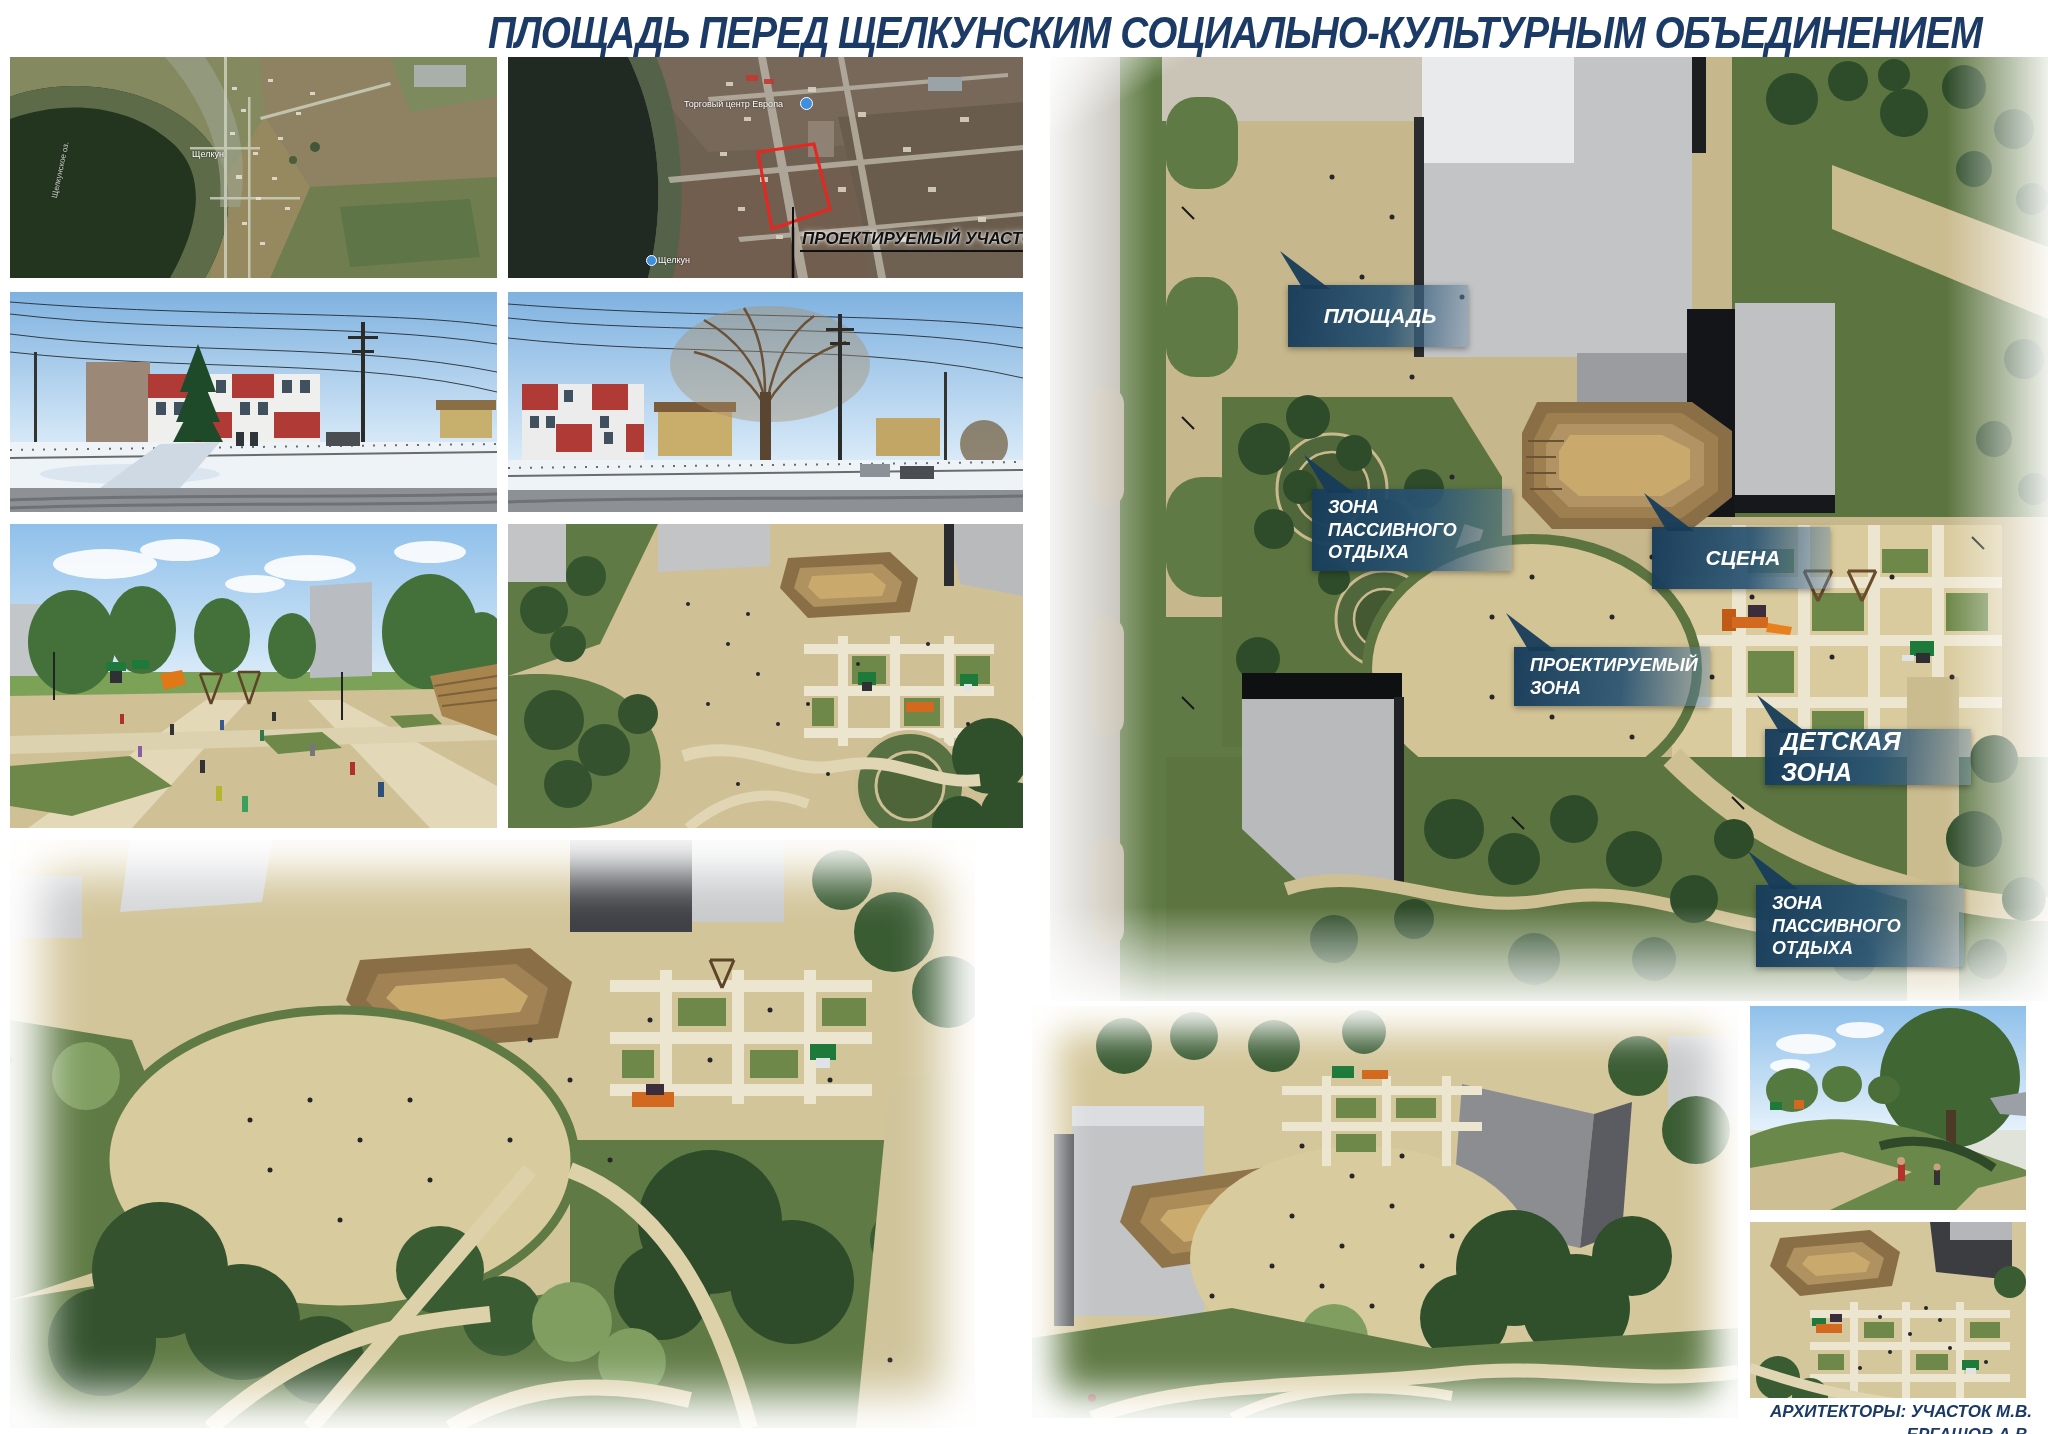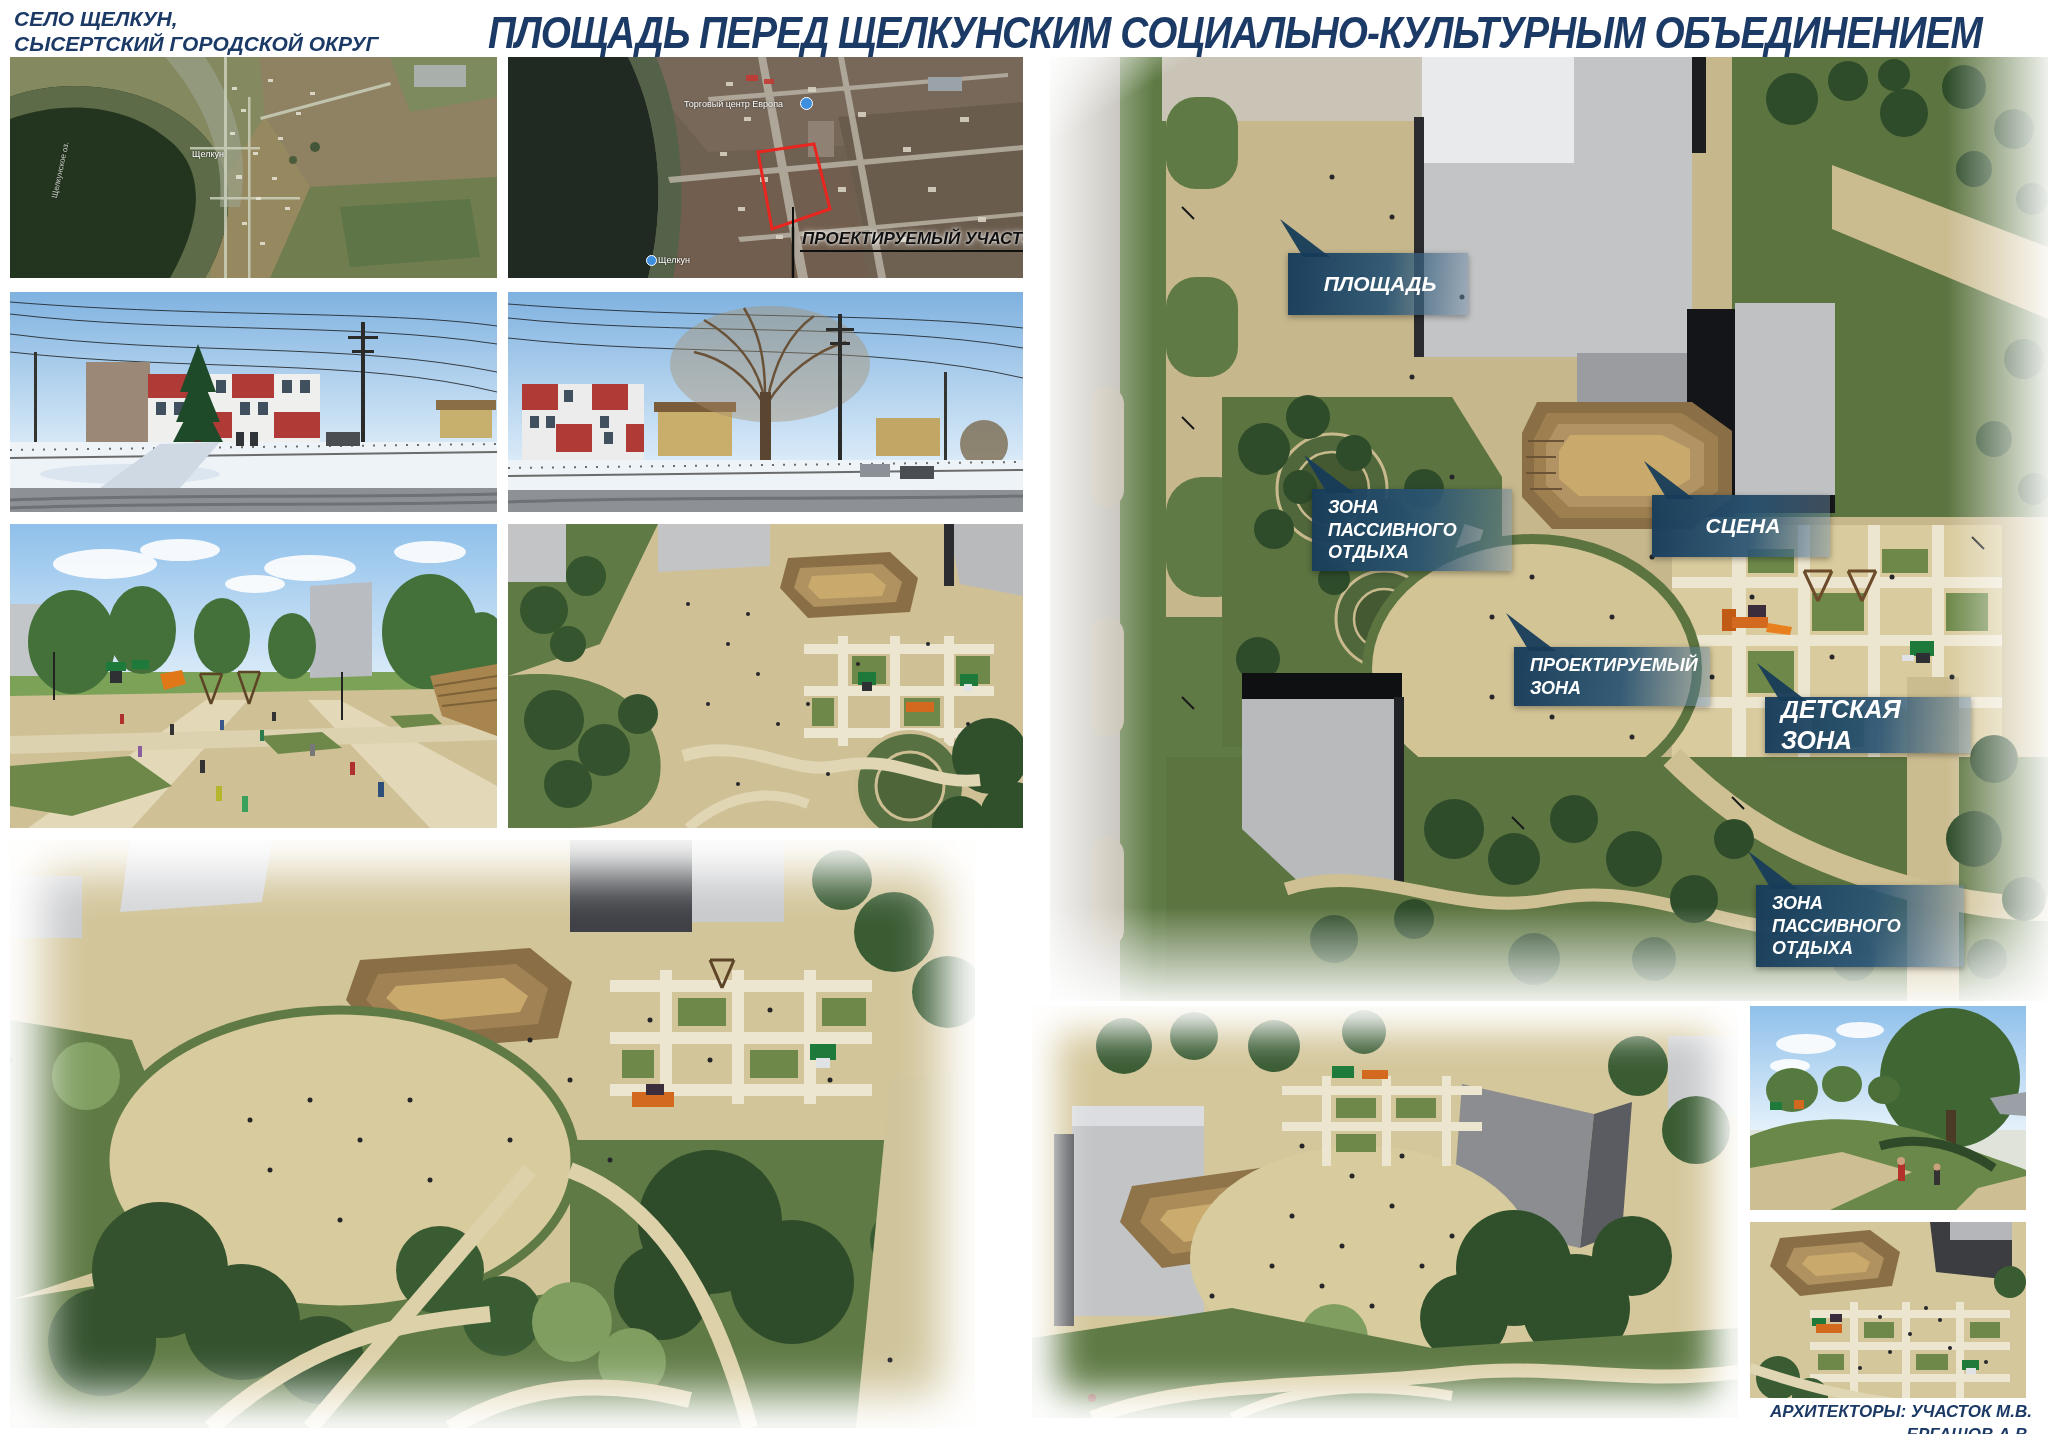--- a/index.html
+++ b/index.html
@@ -15,35 +15,31 @@
   .site-callout{position:absolute;color:#101010;font-weight:bold;font-style:italic;font-size:17px;
                 border-bottom:2px solid #101010;padding:0 2px 1px 2px;white-space:nowrap;
                 text-shadow:0 0 3px rgba(255,255,255,.9),0 0 6px rgba(255,255,255,.8);}
   .leader{position:absolute;background:#101010;}
   .plan-label{position:absolute;color:#fff;font-weight:bold;font-style:italic;
               background:linear-gradient(95deg,rgba(23,60,90,.97) 0%,rgba(42,84,115,.93) 55%,rgba(112,142,168,.45) 100%);
               padding:7px 12px 7px 16px;box-shadow:0 2px 6px rgba(0,0,0,.35);}
   .plan-label::before{content:'';position:absolute;left:-8px;top:-34px;width:50px;height:38px;
               background:rgba(23,60,90,.95);clip-path:polygon(0 0,100% 100%,46% 100%);}
   .plan-label .l1,.plan-label .l2{display:block;line-height:1.25;}
-  .plan-label.single{display:flex;align-items:center;justify-content:center;font-size:21px;}
+  .plan-label.single{display:flex;align-items:center;justify-content:center;font-size:21px;margin-top:32px;}
   .plan-label.twoline{font-size:18px;}
   #credits{position:absolute;right:16px;top:1400px;width:420px;text-align:right;
            font-size:17px;line-height:23px;font-weight:bold;font-style:italic;color:#1c3a66;}
   .fadeedge{position:absolute;pointer-events:none;}
 </style>
 </head>
 <body>
 
 <div id="board">
 
-  <div id="location">
-    <div>СЕЛО ЩЕЛКУН,</div>
-    <div>СЫСЕРТСКИЙ ГОРОДСКОЙ ОКРУГ</div>
-  </div>
   <div id="title">ПЛОЩАДЬ ПЕРЕД ЩЕЛКУНСКИМ СОЦИАЛЬНО-КУЛЬТУРНЫМ ОБЪЕДИНЕНИЕМ</div>
 
   <div class="panel" style="left:10px;top:57px;width:487px;height:221px;">
     <svg viewBox="0 0 487 221" preserveAspectRatio="none">
       <rect width="487" height="221" fill="#84895f"></rect>
       <polygon points="250,0 487,0 487,120 300,130 255,60" fill="#8e8263"></polygon>
       <polygon points="300,130 487,120 487,221 260,221" fill="#6f7d4f"></polygon>
       <polygon points="330,150 460,142 470,200 340,210" fill="#5d7547"></polygon>
       <polygon points="255,60 300,130 260,221 200,221 215,120" fill="#97895f"></polygon>
       <polygon points="380,0 487,0 487,40 400,55" fill="#7d8a5e"></polygon>

